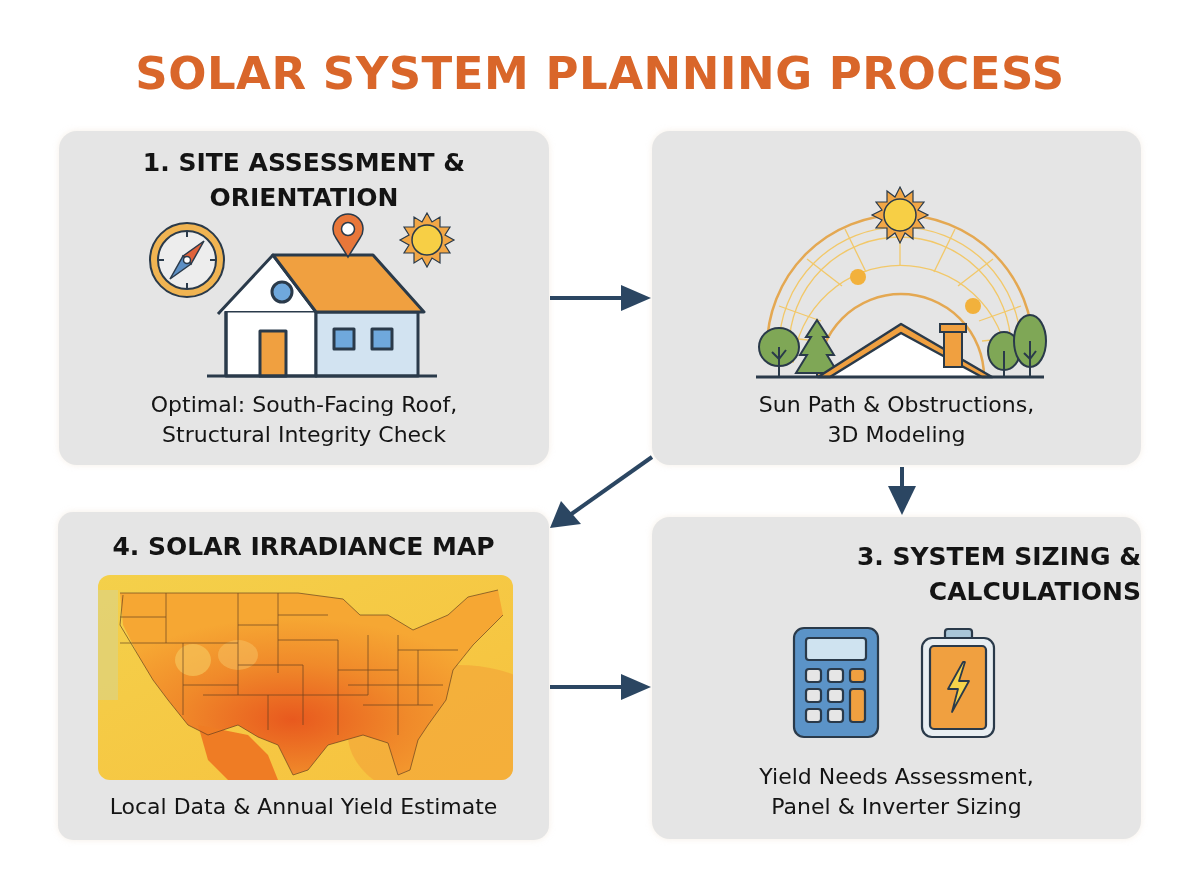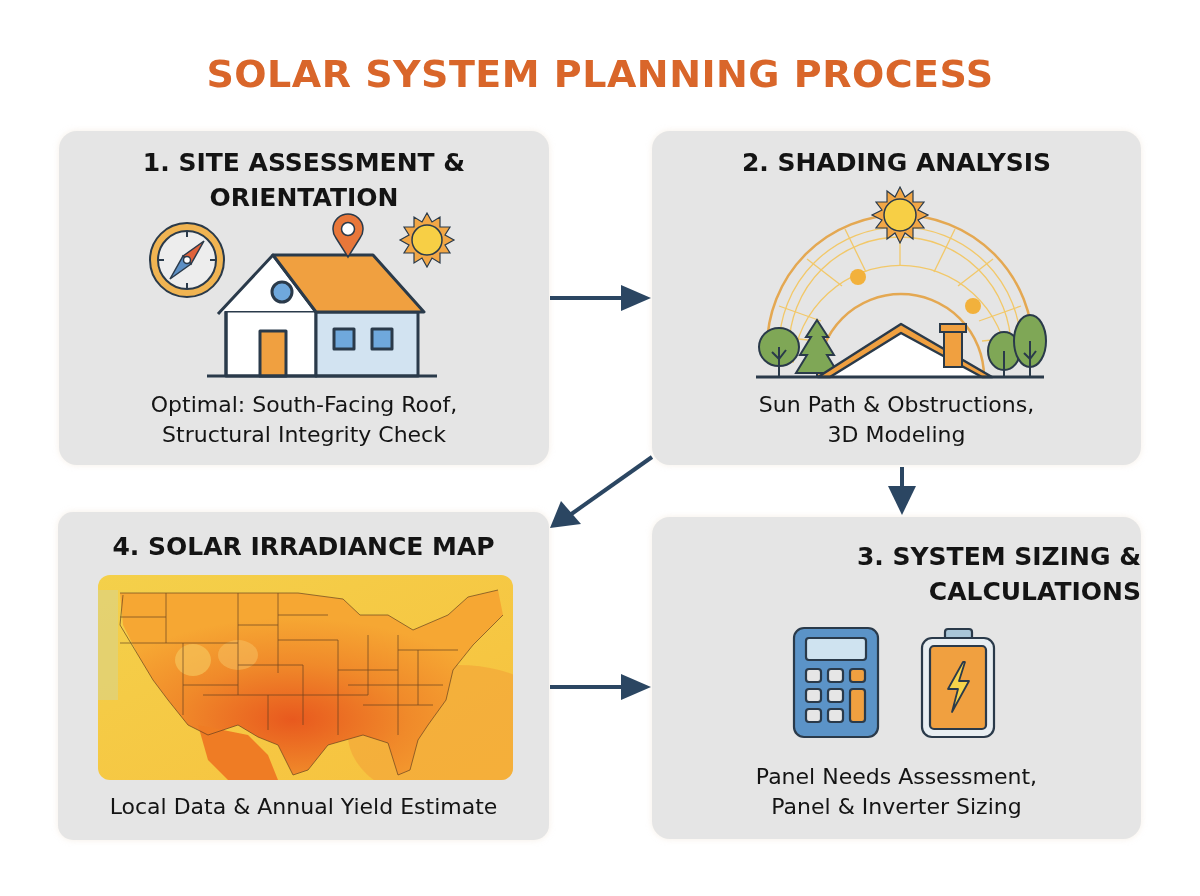--- a/index.html
+++ b/index.html
@@ -1,20 +1,20 @@
 <!DOCTYPE html>
 <html><head>
 <meta charset="utf-8">
 <style>
   html,body{margin:0;padding:0;}
   body{width:1200px;height:896px;background:#ffffff;position:relative;overflow:hidden;
        font-family:"Liberation Sans","DejaVu Sans",sans-serif;color:#111;}
   .title{position:absolute;left:0;top:46px;width:1200px;text-align:center;
          font-family:"DejaVu Sans","Liberation Sans",sans-serif;font-weight:bold;
-         font-size:38px;letter-spacing:0.5px;color:#D9662A;line-height:56px;}
+         font-size:45px;letter-spacing:0.5px;color:#D9662A;line-height:56px;}
   .card{position:absolute;background:#e5e5e5;border-radius:18px;
         box-shadow:0 0 6px rgba(230,210,185,0.35);}
   .card h2{position:absolute;left:0;width:100%;margin:0;text-align:center;
         font-family:"DejaVu Sans","Liberation Sans",sans-serif;font-weight:bold;
         font-size:25px;line-height:35px;color:#141414;}
   .card .desc{position:absolute;left:0;width:100%;text-align:center;
         font-family:"DejaVu Sans","Liberation Sans",sans-serif;font-size:22px;
         line-height:30px;color:#141414;}
   .card .desc span{display:block;}
   #card1{left:59px;top:131px;width:490px;height:334px;}
@@ -72,21 +72,20 @@
       <circle cx="0" cy="-28" r="6.5" fill="#fff" stroke="#2A3A4A" stroke-width="1.5"></circle>
     </g>
   </svg>
   <div class="desc" style="top:259px;">
     <span>Optimal: South-Facing Roof,</span>
     <span>Structural Integrity Check</span>
   </div>
 </div>
 
 <div class="card" id="card2">
-  <h2 style="top:14px;">2. SHADING ANALYSIS</h2>
   <svg class="abs" width="489" height="334">
     <g fill="none">
 
       <g stroke="#F2C869" stroke-width="1.3">
         <path d="M137,217 A111,111 0 0,1 359,217"></path>
         <path d="M127,217 A121,121 0 0,1 369,217"></path>
         <path d="M117,217 A131,131 0 0,0 117,217"></path>
         <line x1="248" y1="84" x2="248" y2="134"></line>
         <line x1="155" y1="128" x2="190" y2="155"></line>
         <line x1="341" y1="128" x2="306" y2="155"></line>
@@ -159,21 +158,21 @@
       <rect x="176" y="192" width="15" height="13" rx="3" fill="#E6E6E6"></rect>
     </g>
     <g stroke="#2A3A4A" stroke-width="2.2">
       <rect x="293" y="112" width="27" height="12" rx="3" fill="#A9C6D8"></rect>
       <rect x="270" y="121" width="72" height="99" rx="10" fill="#E8EEF2"></rect>
       <rect x="278" y="129" width="56" height="83" rx="4" fill="#F0A040"></rect>
       <polygon points="311,145 296,172 306,172 300,195 317,164 307,164 313,145" fill="#F7D44A" stroke-width="1.8" stroke-linejoin="round"></polygon>
     </g>
   </svg>
   <div class="desc" style="top:245px;">
-    <span>Panel Needs Assessment,</span>
+    <span>Yield Needs Assessment,</span>
     <span>Panel &amp; Inverter Sizing</span>
   </div>
 </div>
 
 <div class="card" id="card4">
   <h2 style="top:17px;">4. SOLAR IRRADIANCE MAP</h2>
   <div class="map">
     <svg width="415" height="205" viewBox="0 0 415 205">
       <defs>
         <radialGradient id="hot" cx="0.45" cy="0.7" r="0.55">

